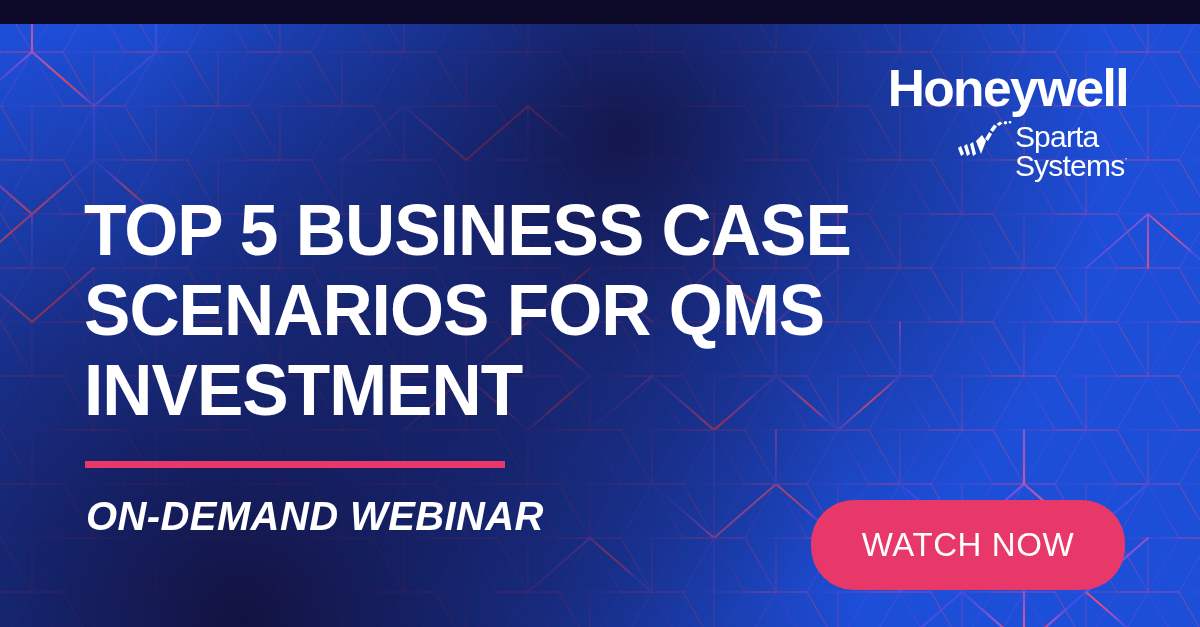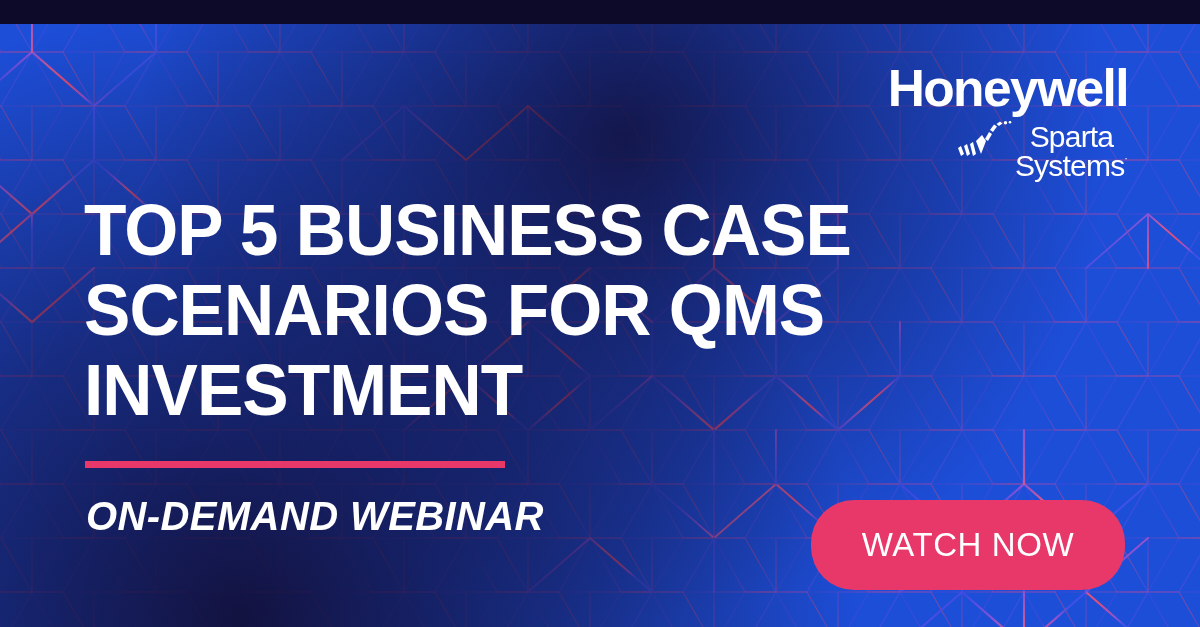--- a/index.html
+++ b/index.html
@@ -67,21 +67,21 @@
     gap: 2px;
   }
   .sparta-swoosh { width: 56px; height: 48px; display: block; flex: none; margin-top: -2px; }
   .sparta-words {
     color: #ffffff;
     font-family: "Liberation Sans", sans-serif;
     font-weight: normal;
     font-size: 30px;
     line-height: 0.95;
     letter-spacing: -0.8px;
-    text-align: center;
+    text-align: left;
     white-space: nowrap;
   }
   .sparta-words .l2 { position: relative; }
   .sparta-words .tm {
     font-size: 11px;
     vertical-align: 14px;
     letter-spacing: 0;
   }
 
   

